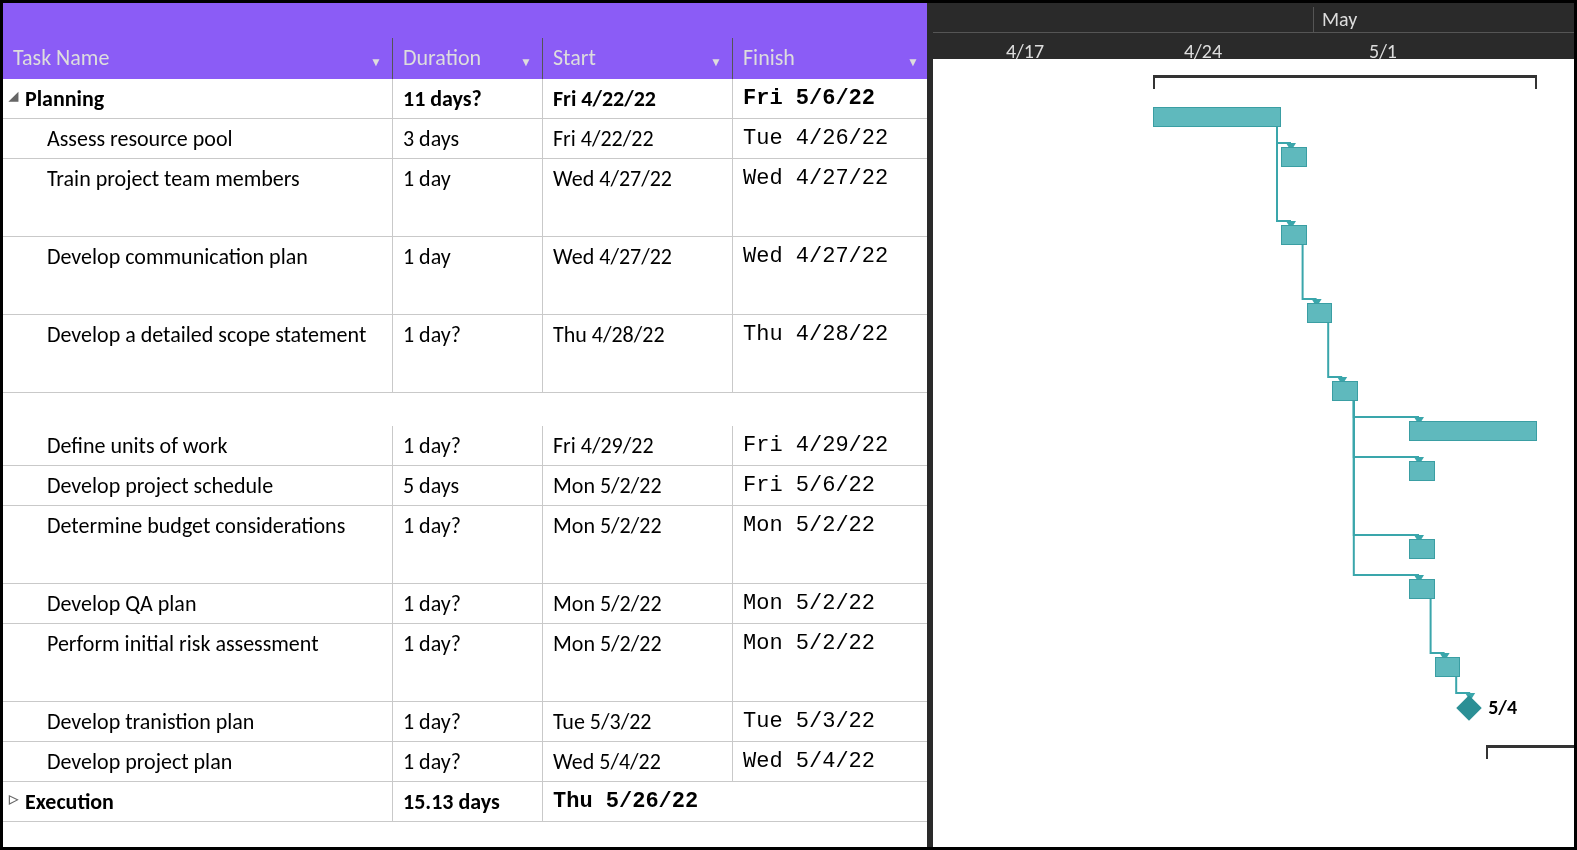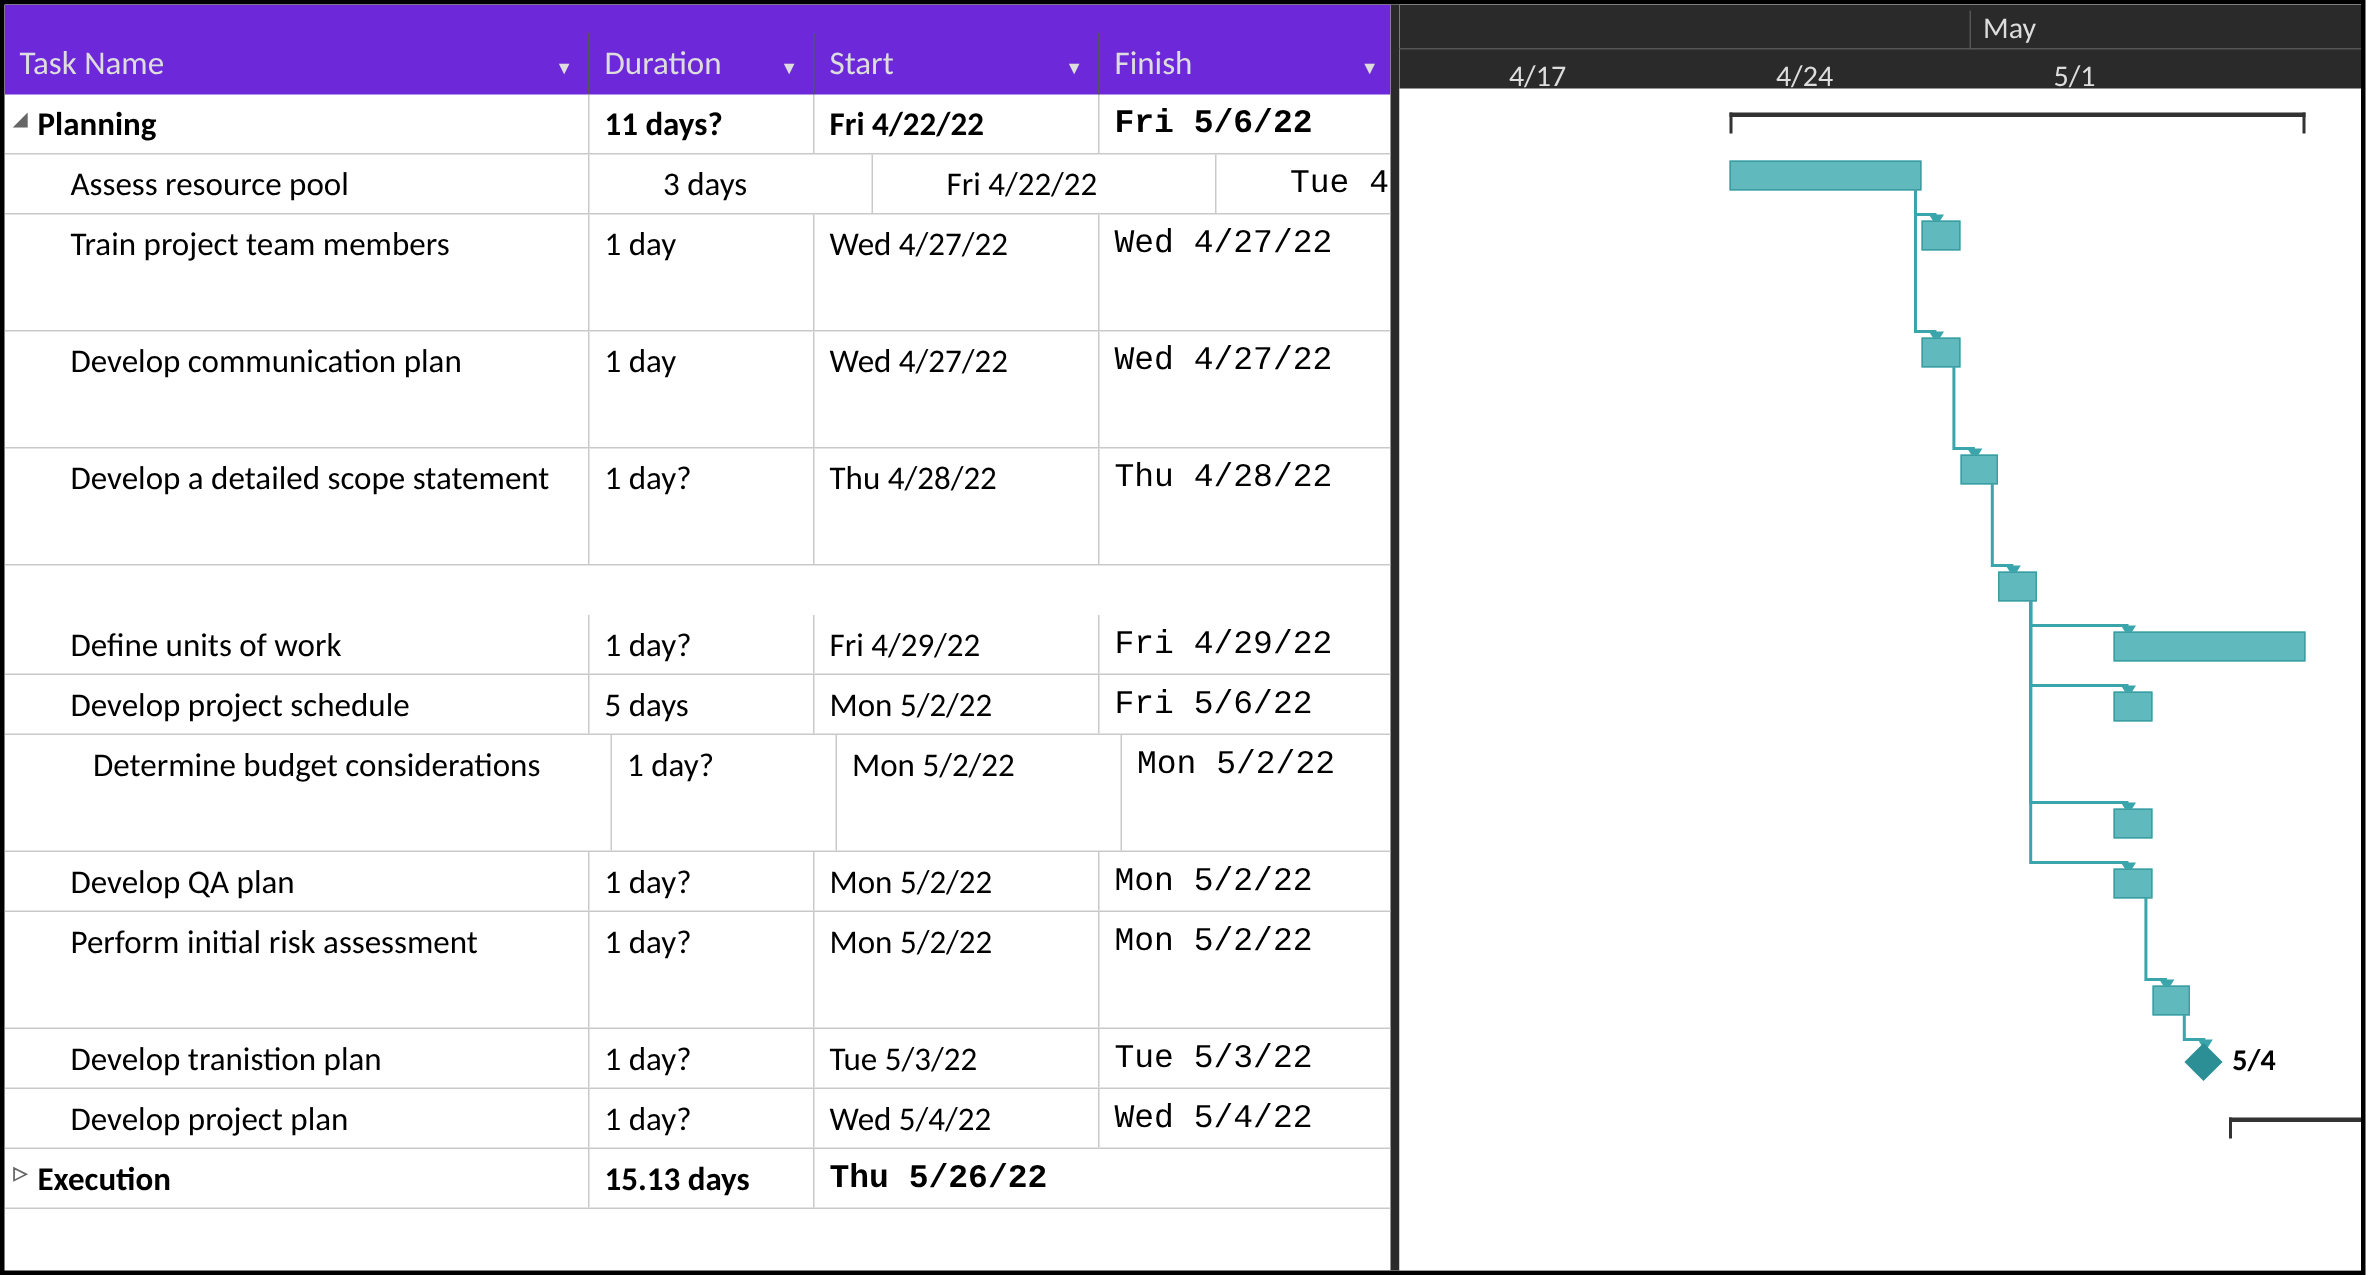--- a/index.html
+++ b/index.html
@@ -19,23 +19,23 @@
   }
   
   .grid {
     flex: 0 0 930px;
     border-right: 6px solid #2a2a2a;
     overflow: hidden;
     position: relative;
   }
   .grid-header {
     display: flex;
-    background: #6d28d9;
+    background: #8b5cf6;
     color: #ddd;
-    height: 60px;
+    height: 76px;
     align-items: flex-end;
   }
   .gh-cell {
     position: relative;
     padding: 6px 10px 8px 10px;
     border-right: 1px solid #555;
     display: flex;
     align-items: flex-end;
     justify-content: space-between;
   }
@@ -197,21 +197,21 @@
         <span class="dd">▼</span>
       </div>
     </div>
     <div class="grid-body" id="grid-body">
         <div class="row summary" style="height: 40px;">
           <div class="cell col-task task-name-cell" style="padding-left: 22px;"><span class="outline">◢</span><span>Planning</span></div>
           <div class="cell col-dur">11 days?</div>
           <div class="cell col-start">Fri 4/22/22</div>
           <div class="cell col-finish">Fri 5/6/22</div>
         </div>
-        <div class="row" style="height: 40px; gap: 39px;">
+        <div class="row" style="height: 40px;">
           <div class="cell col-task task-name-cell task-indent"><span>Assess resource pool</span></div>
           <div class="cell col-dur">3 days</div>
           <div class="cell col-start">Fri 4/22/22</div>
           <div class="cell col-finish">Tue 4/26/22</div>
         </div>
         <div class="row" style="height: 78px;">
           <div class="cell col-task task-name-cell task-indent"><span>Train project team members</span></div>
           <div class="cell col-dur">1 day</div>
           <div class="cell col-start">Wed 4/27/22</div>
           <div class="cell col-finish">Wed 4/27/22</div>
@@ -233,21 +233,21 @@
           <div class="cell col-dur">1 day?</div>
           <div class="cell col-start">Fri 4/29/22</div>
           <div class="cell col-finish">Fri 4/29/22</div>
         </div>
         <div class="row" style="height: 40px;">
           <div class="cell col-task task-name-cell task-indent"><span>Develop project schedule</span></div>
           <div class="cell col-dur">5 days</div>
           <div class="cell col-start">Mon 5/2/22</div>
           <div class="cell col-finish">Fri 5/6/22</div>
         </div>
-        <div class="row" style="height: 78px; padding-left: 15px;">
+        <div class="row" style="height: 78px;">
           <div class="cell col-task task-name-cell task-indent"><span>Determine budget considerations</span></div>
           <div class="cell col-dur">1 day?</div>
           <div class="cell col-start">Mon 5/2/22</div>
           <div class="cell col-finish">Mon 5/2/22</div>
         </div>
         <div class="row" style="height: 40px;">
           <div class="cell col-task task-name-cell task-indent"><span>Develop QA plan</span></div>
           <div class="cell col-dur">1 day?</div>
           <div class="cell col-start">Mon 5/2/22</div>
           <div class="cell col-finish">Mon 5/2/22</div>

